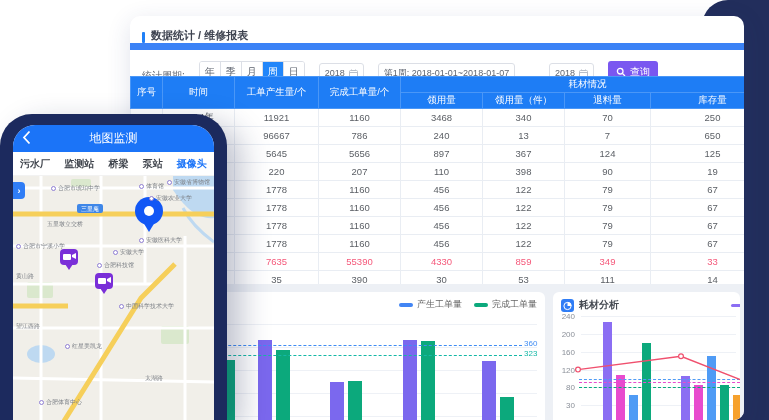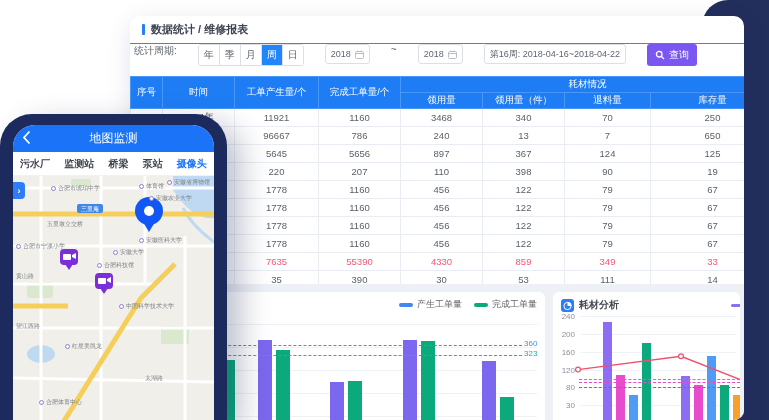--- a/index.html
+++ b/index.html
@@ -4,24 +4,24 @@
 <style>
   html,body{margin:0;padding:0;}
   body{width:769px;height:420px;overflow:hidden;position:relative;background:#fff;
        font-family:"Liberation Sans",sans-serif;}
   
   .bg-accent{position:absolute;left:702px;top:0;width:67px;height:420px;background:#222e5c;
              border-top-left-radius:26px;z-index:0;}
   
   .card{position:absolute;left:130px;top:16px;width:614px;height:404px;background:#fff;
         border-radius:10px;box-shadow:0 6px 24px rgba(40,60,120,.14);overflow:hidden;z-index:1;}
-  .crumb{height:27px;display:flex;align-items:center;padding-left:12px;border-bottom:1px solid #3b82f6;
+  .crumb{height:27px;display:flex;align-items:flex-end;padding-left:12px;border-bottom:7px solid #3b82f6;
          font-size:11px;font-weight:bold;color:#3e4350;}
   .crumb-accent{width:3px;height:11px;background:#2080f7;margin-right:6px;border-radius:1px;}
-  .filters{height:33px;display:flex;align-items:flex-start;padding-left:4px;gap:21px;font-size:10px;
+  .filters{height:33px;display:flex;align-items:flex-end;padding-left:12px;gap:14px;font-size:10px;
            color:#5f6570;white-space:nowrap;}
   .seg{display:flex;border:1px solid #dcdfe6;border-radius:3px;overflow:hidden;flex:none;}
   .seg-btn{width:20px;height:20px;line-height:20px;text-align:center;border-right:1px solid #dcdfe6;
            background:#fff;color:#5f6570;cursor:pointer;}
   .seg-btn:last-child{border-right:none;}
   .seg-btn.active{background:#2186fa;color:#fff;}
   .box{height:18px;border:1px solid #dcdfe6;border-radius:3px;background:#fff;padding:0 5px;
        display:flex;align-items:center;gap:4px;color:#5f6570;flex:none;font-size:9px;}
   .btn{height:22px;padding:0 8px;border-radius:3px;display:flex;align-items:center;gap:4px;
        font-size:10px;color:#fff;flex:none;cursor:pointer;}
@@ -94,32 +94,32 @@
       </div>
     <div class="box">
       <span>2018</span>
       <svg width="9" height="9" viewBox="0 0 9 9">
         <rect x="0.5" y="1.5" width="8" height="7" rx="1" fill="none" stroke="#b9bfc9"></rect>
         <line x1="0.5" y1="3.5" x2="8.5" y2="3.5" stroke="#b9bfc9"></line>
         <line x1="2.5" y1="0.5" x2="2.5" y2="2" stroke="#b9bfc9"></line>
         <line x1="6.5" y1="0.5" x2="6.5" y2="2" stroke="#b9bfc9"></line>
       </svg>
     </div>
+    <div class="box">
+      <span>第1周: 2018-01-01~2018-01-07</span>
+    </div>
     <span>~</span>
     <div class="box">
       <span>2018</span>
       <svg width="9" height="9" viewBox="0 0 9 9">
         <rect x="0.5" y="1.5" width="8" height="7" rx="1" fill="none" stroke="#b9bfc9"></rect>
         <line x1="0.5" y1="3.5" x2="8.5" y2="3.5" stroke="#b9bfc9"></line>
         <line x1="2.5" y1="0.5" x2="2.5" y2="2" stroke="#b9bfc9"></line>
         <line x1="6.5" y1="0.5" x2="6.5" y2="2" stroke="#b9bfc9"></line>
       </svg>
-    </div>
-    <div class="box">
-      <span>第16周: 2018-04-16~2018-04-22</span>
     </div>
     <div class="btn search">
       <svg width="10" height="10" viewBox="0 0 10 10">
         <circle cx="4.2" cy="4.2" r="2.8" fill="none" stroke="#fff" stroke-width="1.3"></circle>
         <line x1="6.5" y1="6.5" x2="9" y2="9" stroke="#fff" stroke-width="1.3"></line>
       </svg>
       <span>查询</span>
     </div>
 
   </div>

